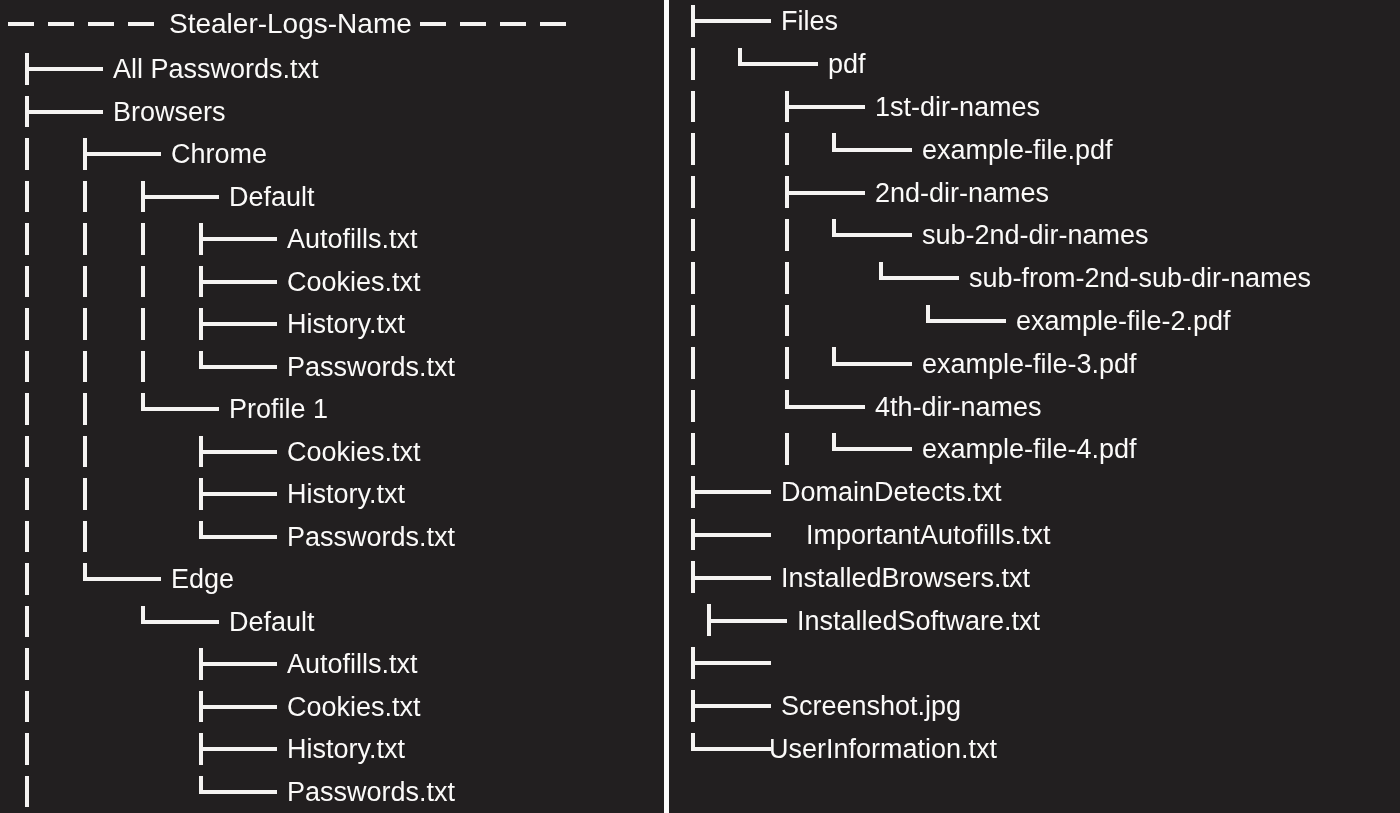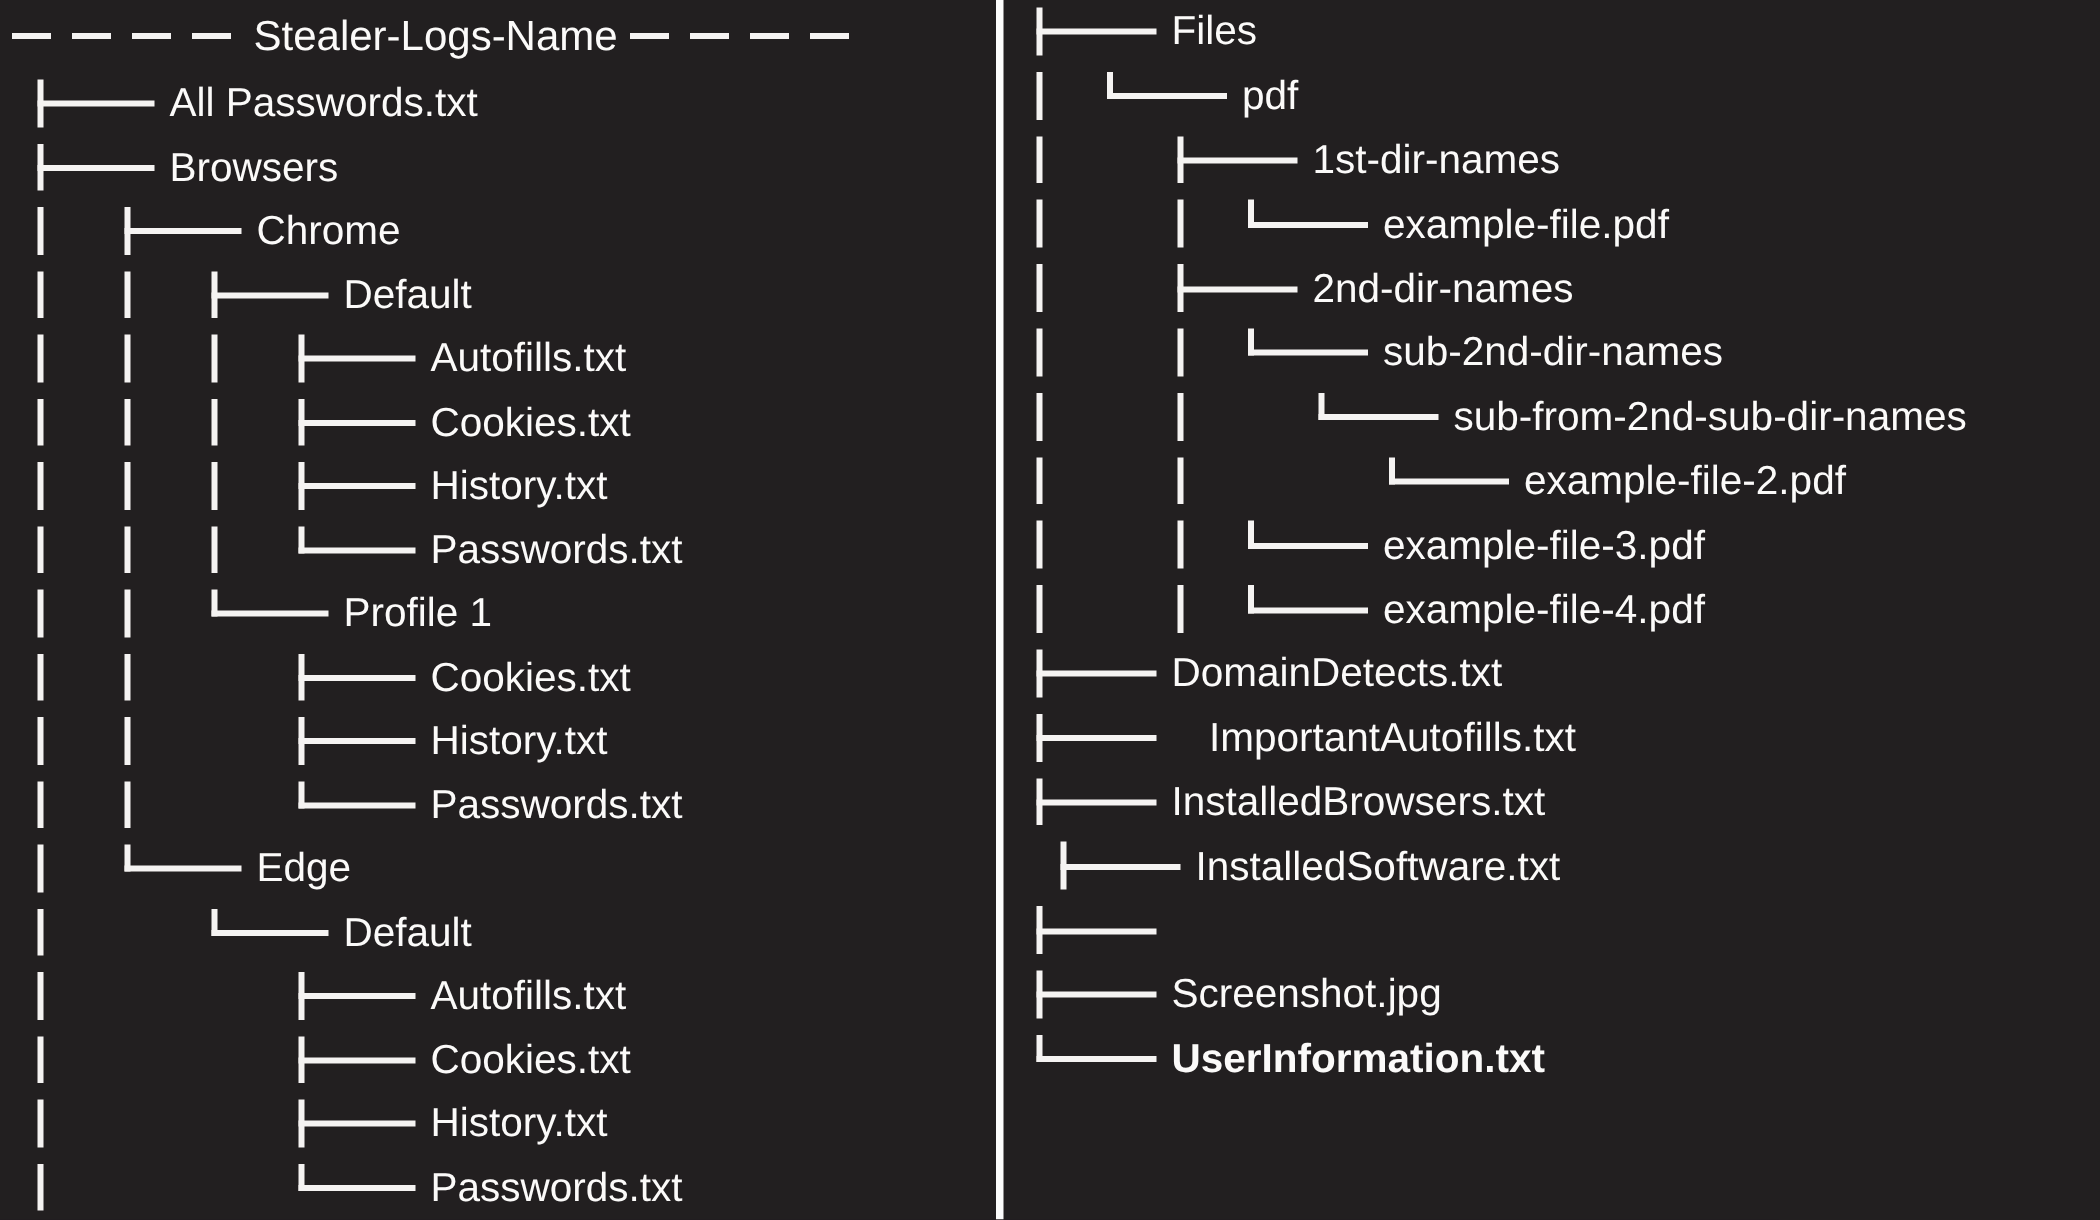--- a/index.html
+++ b/index.html
@@ -218,20 +218,26 @@
         </div>
         <div class="row" style="height: 42.8px;">
           <span class="pipe" style="left: 22px;"></span>
           <span class="pipe" style="left: 116px;"></span>
           <span class="branch-v elbow" style="left: 163px; height: 18.4px;"></span>
           <span class="branch-h" style="left: 163px; width: 80px; top: 19.4px;"></span>
           <span class="label" style="left: 253px;">example-file-3.pdf</span>
         </div>
         <div class="row" style="height: 42.8px;">
           <span class="pipe" style="left: 22px;"></span>
+          <span class="branch-v elbow" style="left: 116px; height: 18.4px;"></span>
+          <span class="branch-h" style="left: 116px; width: 80px; top: 19.4px;"></span>
+          <span class="label" style="left: 206px;">4th-dir-names</span>
+        </div>
+        <div class="row" style="height: 42.8px;">
+          <span class="pipe" style="left: 22px;"></span>
           <span class="pipe" style="left: 116px;"></span>
           <span class="branch-v elbow" style="left: 163px; height: 18.4px;"></span>
           <span class="branch-h" style="left: 163px; width: 80px; top: 19.4px;"></span>
           <span class="label" style="left: 253px; text-align: center;">example-file-4.pdf</span>
         </div>
         <div class="row" style="height: 42.8px;">
           <span class="branch-v tee" style="left: 22px;"></span>
           <span class="branch-h" style="left: 22px; width: 80px; top: 19.4px;"></span>
           <span class="label" style="left: 112px;">DomainDetects.txt</span>
         </div>
@@ -255,17 +261,17 @@
           <span class="branch-h" style="left: 22px; width: 80px; top: 19.4px;"></span>
         </div>
         <div class="row" style="height: 42.8px; padding-left: 32px;">
           <span class="branch-v tee" style="left: 22px;"></span>
           <span class="branch-h" style="left: 22px; width: 80px; top: 19.4px;"></span>
           <span class="label" style="left: 112px;">Screenshot.jpg</span>
         </div>
         <div class="row" style="height: 42.8px;">
           <span class="branch-v elbow" style="left: 22px; height: 18.4px;"></span>
           <span class="branch-h" style="left: 22px; width: 80px; top: 19.4px;"></span>
-          <span class="label" style="left: 112px; font-weight: bold;">UserInformation.txt</span>
+          <span class="label" style="left: 100px;">UserInformation.txt</span>
         </div>
       </div>
   </div>
 </div>
 
 </body></html>

